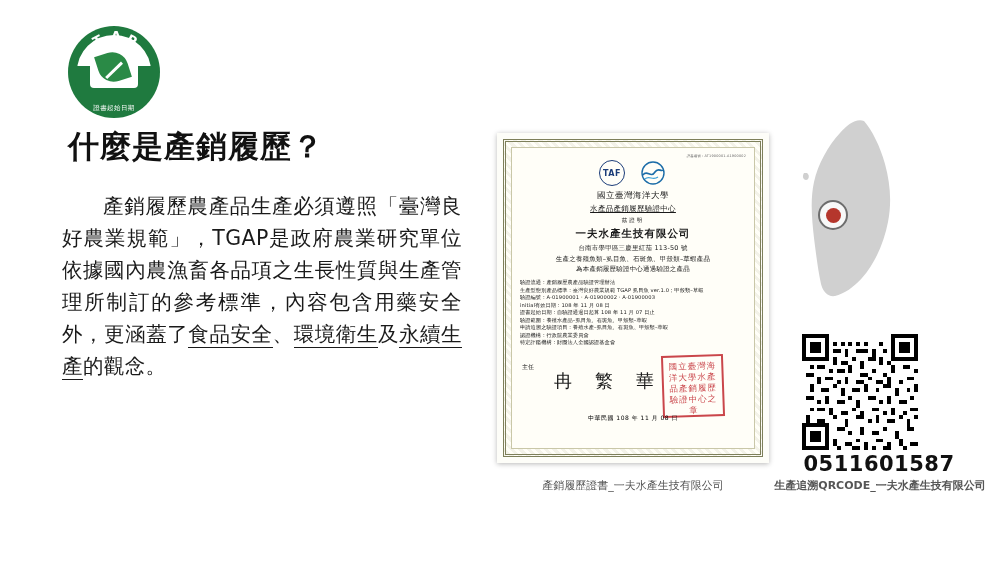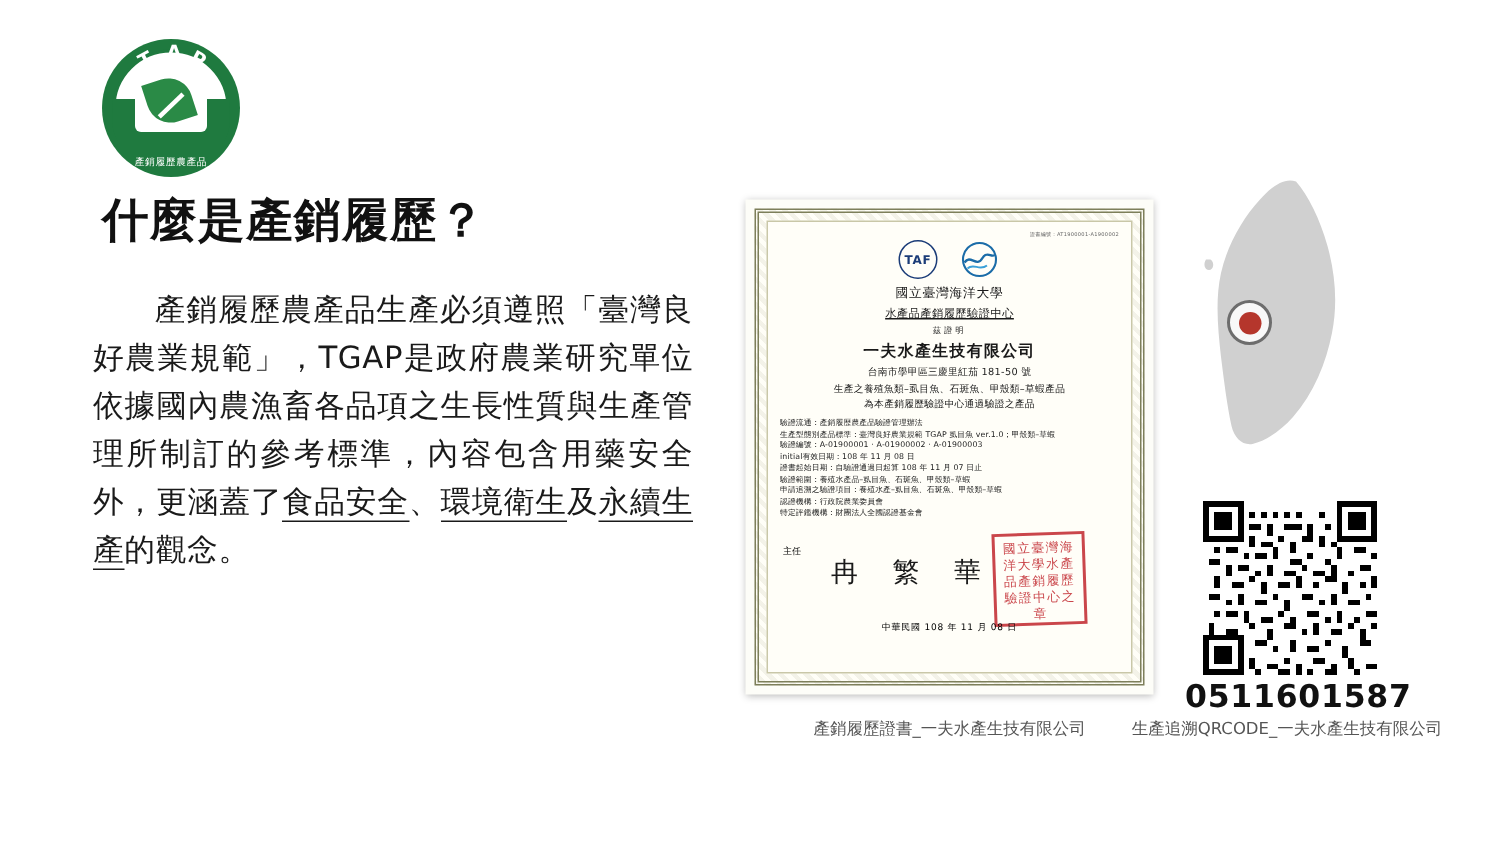--- a/index.html
+++ b/index.html
@@ -263,52 +263,53 @@
     position: absolute;
     left: 796px; top: 330px;
     width: 128px; height: 124px;
     background: #ffffff;
   }
   .qr-box svg { display: block; }
   .qr-number {
     position: absolute;
     left: 790px; top: 452px;
     width: 178px;
-    text-align: left;
+    text-align: center;
     font-size: 21px;
     font-weight: bold;
     color: #111111;
     letter-spacing: 0.5px;
   }
   .qr-caption {
     position: absolute;
-    left: 748px; top: 478px;
+    left: 770px; top: 478px;
     width: 220px;
     text-align: center;
     font-size: 11px;
     color: #555555;
+    font-weight: bold;
   }
 </style>
 </head>
 <body>
 
 <div id="page">
 
   <div class="tap-logo">
     <div class="tap-ring"></div>
     <div class="tap-inner"></div>
     <div class="tap-green-band"></div>
     <div class="tap-leafbox"></div>
     <div class="tap-leaf"></div>
     <div class="tap-letters">
       <span class="tap-l-t">T</span>
       <span class="tap-l-a">A</span>
       <span class="tap-l-p">P</span>
     </div>
-    <div class="tap-bottom-text">產銷履歷農產品</div>
+    <div class="tap-bottom-text">證書起始日期</div>
   </div>
 
   <div class="headline">什麼是產銷履歷？</div>
 
   <div class="body-col">
     <p class="para">
       <span>產銷履歷農產品生產必須遵照「臺灣良好農業規範」，TGAP是政府農業研究單位依據國內農漁畜各品項之生長性質與生產管理所制訂的參考標準，內容包含用藥安全外，更涵蓋了</span><span class="u">食品安全</span><span>、</span><span class="u">環境衛生</span><span>及</span><span class="u">永續生產</span><span>的觀念。</span>
     </p>
   </div>
 
@@ -325,21 +326,21 @@
             <path d="M4 15 C8 9, 12 19, 16 12 C19 7, 22 12, 24 10" fill="none" stroke="#1b6ca8" stroke-width="1.6"></path>
             <path d="M6 19 C10 15, 14 21, 19 17" fill="none" stroke="#3aa0d8" stroke-width="1.2"></path>
           </svg>
         </div>
       </div>
       <div class="cert-center">
         <div class="cert-org">國立臺灣海洋大學</div>
         <div class="cert-center-name">水產品產銷履歷驗證中心</div>
         <div class="cert-sub">茲證明</div>
         <div class="cert-company">一夫水產生技有限公司</div>
-        <div class="cert-addr">台南市學甲區三慶里紅茄 181-50 號</div>
+        <div class="cert-addr">台南市學甲區三慶里紅茄 113-50 號</div>
         <div class="cert-scope">生產之養殖魚類–虱目魚、石斑魚、甲殼類–草蝦產品</div>
         <div class="cert-scope2">為本產銷履歷驗證中心通過驗證之產品</div>
       </div>
       <div class="cert-rows">
         <div>驗證流通：產銷履歷農產品驗證管理辦法</div>
         <div>生產型態別產品標準：臺灣良好農業規範 TGAP 虱目魚 ver.1.0；甲殼類–草蝦</div>
         <div>驗證編號：A-01900001 ‧ A-01900002 ‧ A-01900003</div>
         <div>initial有效日期：108 年 11 月 08 日</div>
         <div>證書起始日期：自驗證通過日起算 108 年 11 月 07 日止</div>
         <div>驗證範圍：養殖水產品–虱目魚、石斑魚、甲殼類–草蝦</div>

